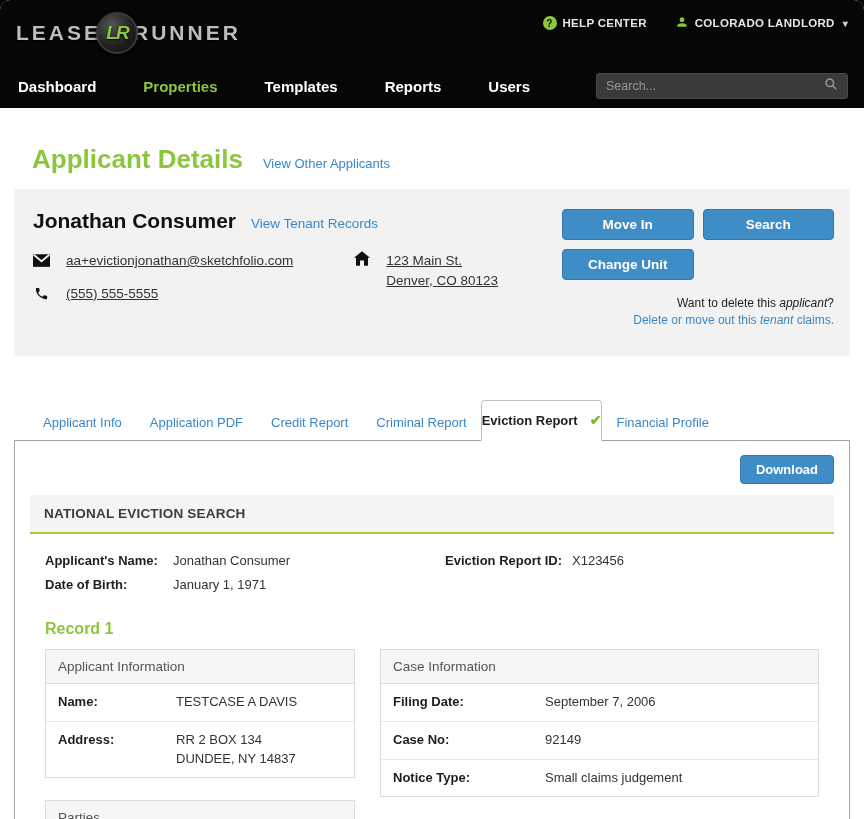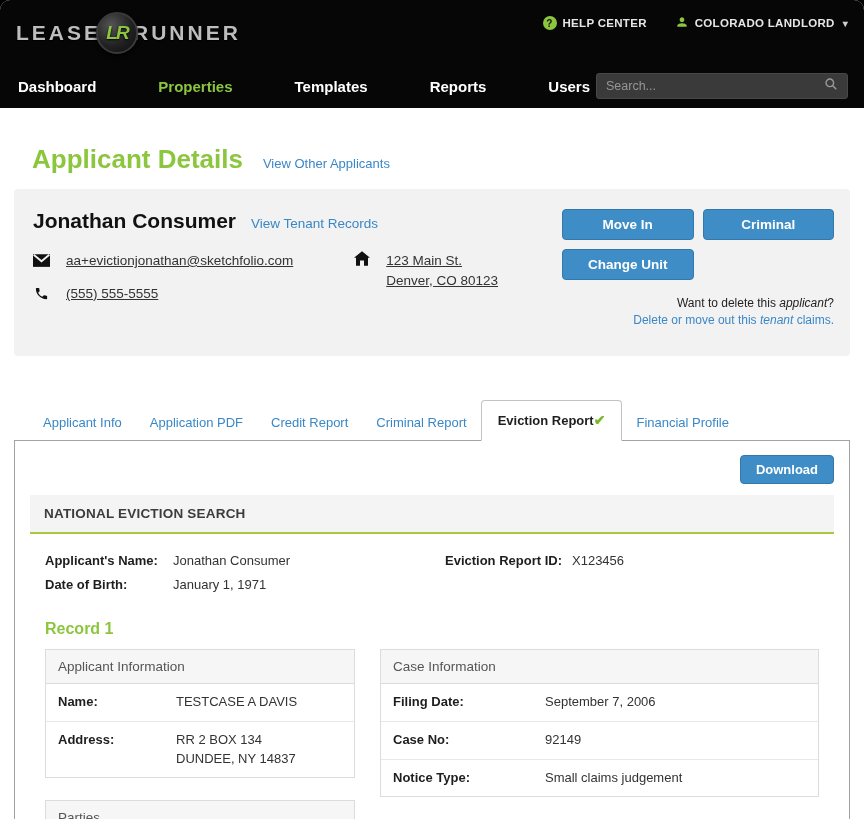--- a/index.html
+++ b/index.html
@@ -35,21 +35,21 @@
                    letter-spacing: -2px; text-shadow: 0 1px 2px #000; }
   .topbar-links { display: flex; gap: 28px; align-items: center; margin-top: 15px; }
   .toplink { display: flex; align-items: center; gap: 6px; color: #e6e6e6;
              font-size: 11.5px; font-weight: bold; letter-spacing: .3px; cursor: pointer; }
   .help-badge { width: 14px; height: 14px; border-radius: 50%; background: #8cc63f;
                 color: #111; font-size: 10px; font-weight: bold;
                 display: flex; align-items: center; justify-content: center; }
   .caret { color: #cfcfcf; font-size: 10px; margin-left: 2px; }
 
   .topbar-row2 { display: flex; align-items: center; justify-content: space-between; height: 44px; }
-  .nav { display: flex; gap: 62px; padding-left: 2px; }
+  .nav { display: flex; gap: 47px; padding-left: 2px; }
   .nav-item { color: #fff; font-weight: bold; font-size: 15px; cursor: pointer; }
   .nav-item.active { color: #8cc63f; }
   .search-box { width: 252px; height: 26px; background: #3a3a3a; border: 1px solid #484848;
                 border-radius: 3px; display: flex; align-items: center; padding: 0 9px; }
   .search-box input { background: transparent; border: none; outline: none; flex: 1;
                       color: #c5c5c5; font-size: 12.5px; font-family: "Liberation Sans", sans-serif; }
   .search-box input::placeholder { color: #969696; }
 
   
   main { padding: 0 14px; }
@@ -77,22 +77,22 @@
          cursor: pointer; font-family: "Liberation Sans", sans-serif; }
   .delete-note { text-align: right; margin-top: 15px; font-size: 12px; color: #222; line-height: 1.45; }
   .delete-line2 { color: #3a87c7; cursor: pointer; }
 
   
   .tabs { display: flex; align-items: flex-end; margin-top: 44px; padding-left: 15px;
           position: relative; z-index: 2; }
   .tab { color: #3a87c7; font-size: 13px; padding: 10px 14px; cursor: pointer; }
   .tab.active { background: #fff; border: 1px solid #c3c3c3; border-bottom: 1px solid #fff;
                 border-radius: 4px 4px 0 0; color: #1e1e1e; font-weight: bold;
-                padding: 12px 16px; margin-bottom: -1px;
-                display: flex; align-items: center; gap: 0; }
+                padding: 12px 0; margin-bottom: -1px;
+                display: flex; align-items: center; gap: 12px; }
   .tab-check { color: #79b829; font-size: 14px; line-height: 1; }
 
   
   .panel { border: 1px solid #a3a3a3; background: #fff; padding: 14px 15px 22px;
            margin-bottom: 14px; min-height: 418px; position: relative; z-index: 1; }
   .download-row { display: flex; justify-content: flex-end; }
   .btn-download { padding: 6px 15px; font-size: 13px; }
   .section-bar { margin-top: 11px; background: #f4f4f4; border-bottom: 2px solid #a9c83a;
                  padding: 11px 14px; font-weight: bold; font-size: 13.5px; color: #3c3c3c;
                  letter-spacing: .2px; }
@@ -216,21 +216,21 @@
                 <a class="contact-link">123 Main St.</a><br>
                 <a class="contact-link">Denver, CO 80123</a>
               </span>
             </div>
           </div>
         </div>
       </div>
       <div class="card-right">
         <div class="btn-grid">
           <button class="btn">Move In</button>
-          <button class="btn">Criminal</button>
+          <button class="btn">Search</button>
           <button class="btn">Change Unit</button>
         </div>
         <div class="delete-note">
           <div><span>Want to delete this </span><i>applicant</i><span>?</span></div>
           <div class="delete-line2"><span>Delete or move out this </span><i>tenant</i><span> claims.</span></div>
         </div>
       </div>
     </section>
 
     <div class="tabs">

